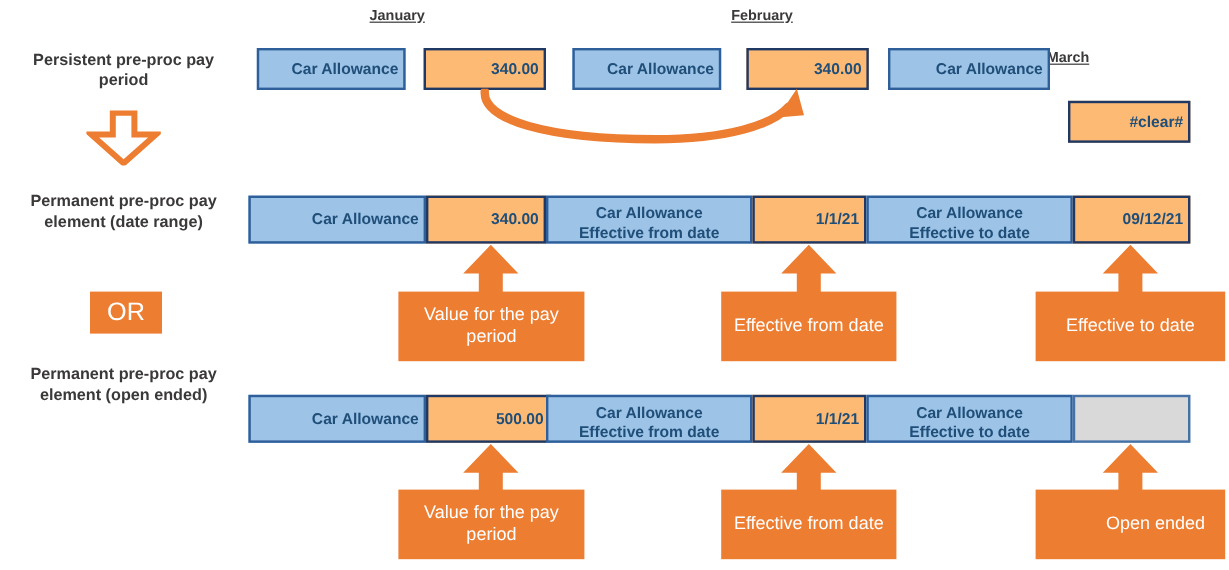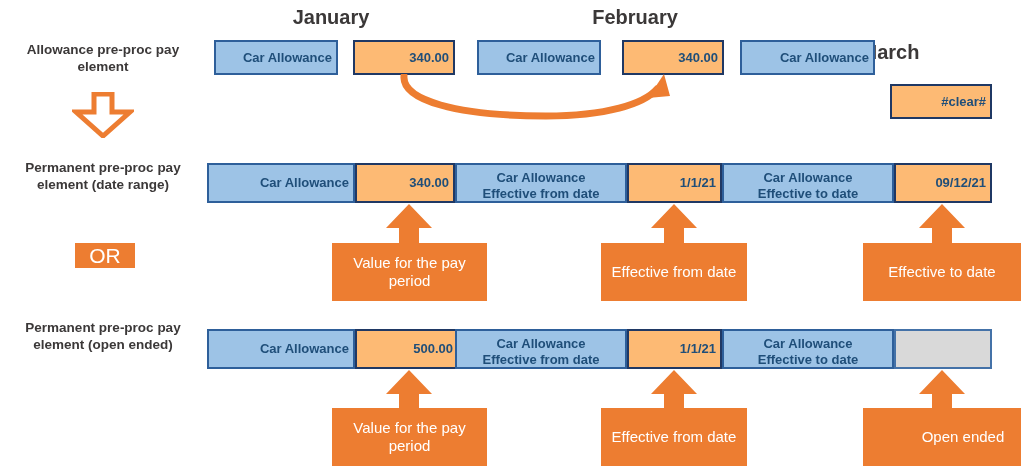--- a/index.html
+++ b/index.html
@@ -11,25 +11,26 @@
     width: 1024px;
     height: 475px;
     position: relative;
     font-family: "Liberation Sans", sans-serif;
     overflow: hidden;
   }
 
   
   .month-label {
     position: absolute;
-    font-size: 20px;
+    font-size: 12px;
     font-weight: 700;
     color: #3b3838;
     text-align: center;
     white-space: nowrap;
+    text-decoration: underline;
   }
 
   
   .row-label {
     position: absolute;
     left: 8px;
     width: 190px;
     text-align: center;
     font-size: 13.5px;
     font-weight: 700;
@@ -101,21 +102,21 @@
   
   .curve { position: absolute; }
 </style>
 </head>
 <body>
 
 <div class="month-label" style="left:281px; top:6px; width:100px;">January</div>
 <div class="month-label" style="left:585px; top:6px; width:100px;">February</div>
 <div class="month-label" style="left:840px; top:6px; width:100px;margin-top:35px;">March</div>
 
-<div class="row-label" style="top:42px;">Allowance pre-proc pay element</div>
+<div class="row-label" style="top:42px;">Persistent pre-proc pay period</div>
 
 <div class="hollow-arrow" style="left:72px; top:92px;">
   <svg width="62" height="46" viewBox="0 0 62 46">
     <polygon points="22,2 40,2 40,20 58,20 31,44 4,20 22,20" fill="#ffffff" stroke="#ED7D31" stroke-width="5" stroke-linejoin="miter"></polygon>
   </svg>
 </div>
 
 <div class="cell" style="left:214px; top:40px; width:124px; height:35px;">
   <span>Car Allowance</span>
 </div>
@@ -137,21 +138,21 @@
 
 <div class="curve" style="left:396px; top:74px;">
   <svg width="280" height="48" viewBox="0 0 280 48">
     <path d="M8,2 C6,26 60,42 150,42 C210,42 248,30 261,15" fill="none" stroke="#ED7D31" stroke-width="7" stroke-linecap="round"></path>
     <polygon points="268,0 252,24 274,22" fill="#ED7D31"></polygon>
   </svg>
 </div>
 
 <div class="row-label" style="top:160px;">Permanent pre-proc pay element (date range)</div>
 
-<div class="or-badge" style="left:75px; top:243px; width:60px; height:25px;">
+<div class="or-badge" style="left:75px; top:243px; width:60px; height:35px;">
   <span>OR</span>
 </div>
 
 <div class="cell" style="left:207px; top:163px; width:148px; height:40px;">
   <span>Car Allowance</span>
 </div>
 <div class="cell value" style="left:355px; top:163px; width:100px; height:40px;">
   <span>340.00</span>
 </div>
 <div class="cell" style="left:455px; top:163px; width:172px; height:40px; flex-direction:column;">
@@ -189,21 +190,21 @@
 
 <div class="up-arrow" style="left:918px; top:204px;">
   <svg width="48" height="40" viewBox="0 0 48 40">
     <polygon points="24,0 47,24 34,24 34,40 14,40 14,24 1,24" fill="#ED7D31"></polygon>
   </svg>
 </div>
 <div class="callout" style="left:863px; top:243px; width:158px; height:58px;">
   <span>Effective to date</span>
 </div>
 
-<div class="row-label" style="top:320px;">Permanent pre-proc pay element (open ended)</div>
+<div class="row-label" style="top:304px;">Permanent pre-proc pay element (open ended)</div>
 
 <div class="cell" style="left:207px; top:329px; width:148px; height:40px;">
   <span>Car Allowance</span>
 </div>
 <div class="cell value" style="left:355px; top:329px; width:104px; height:40px;">
   <span>500.00</span>
 </div>
 <div class="cell" style="left:455px; top:329px; width:172px; height:40px; flex-direction:column;">
   <span>Car Allowance</span>
   <span class="l2">Effective from date</span>

